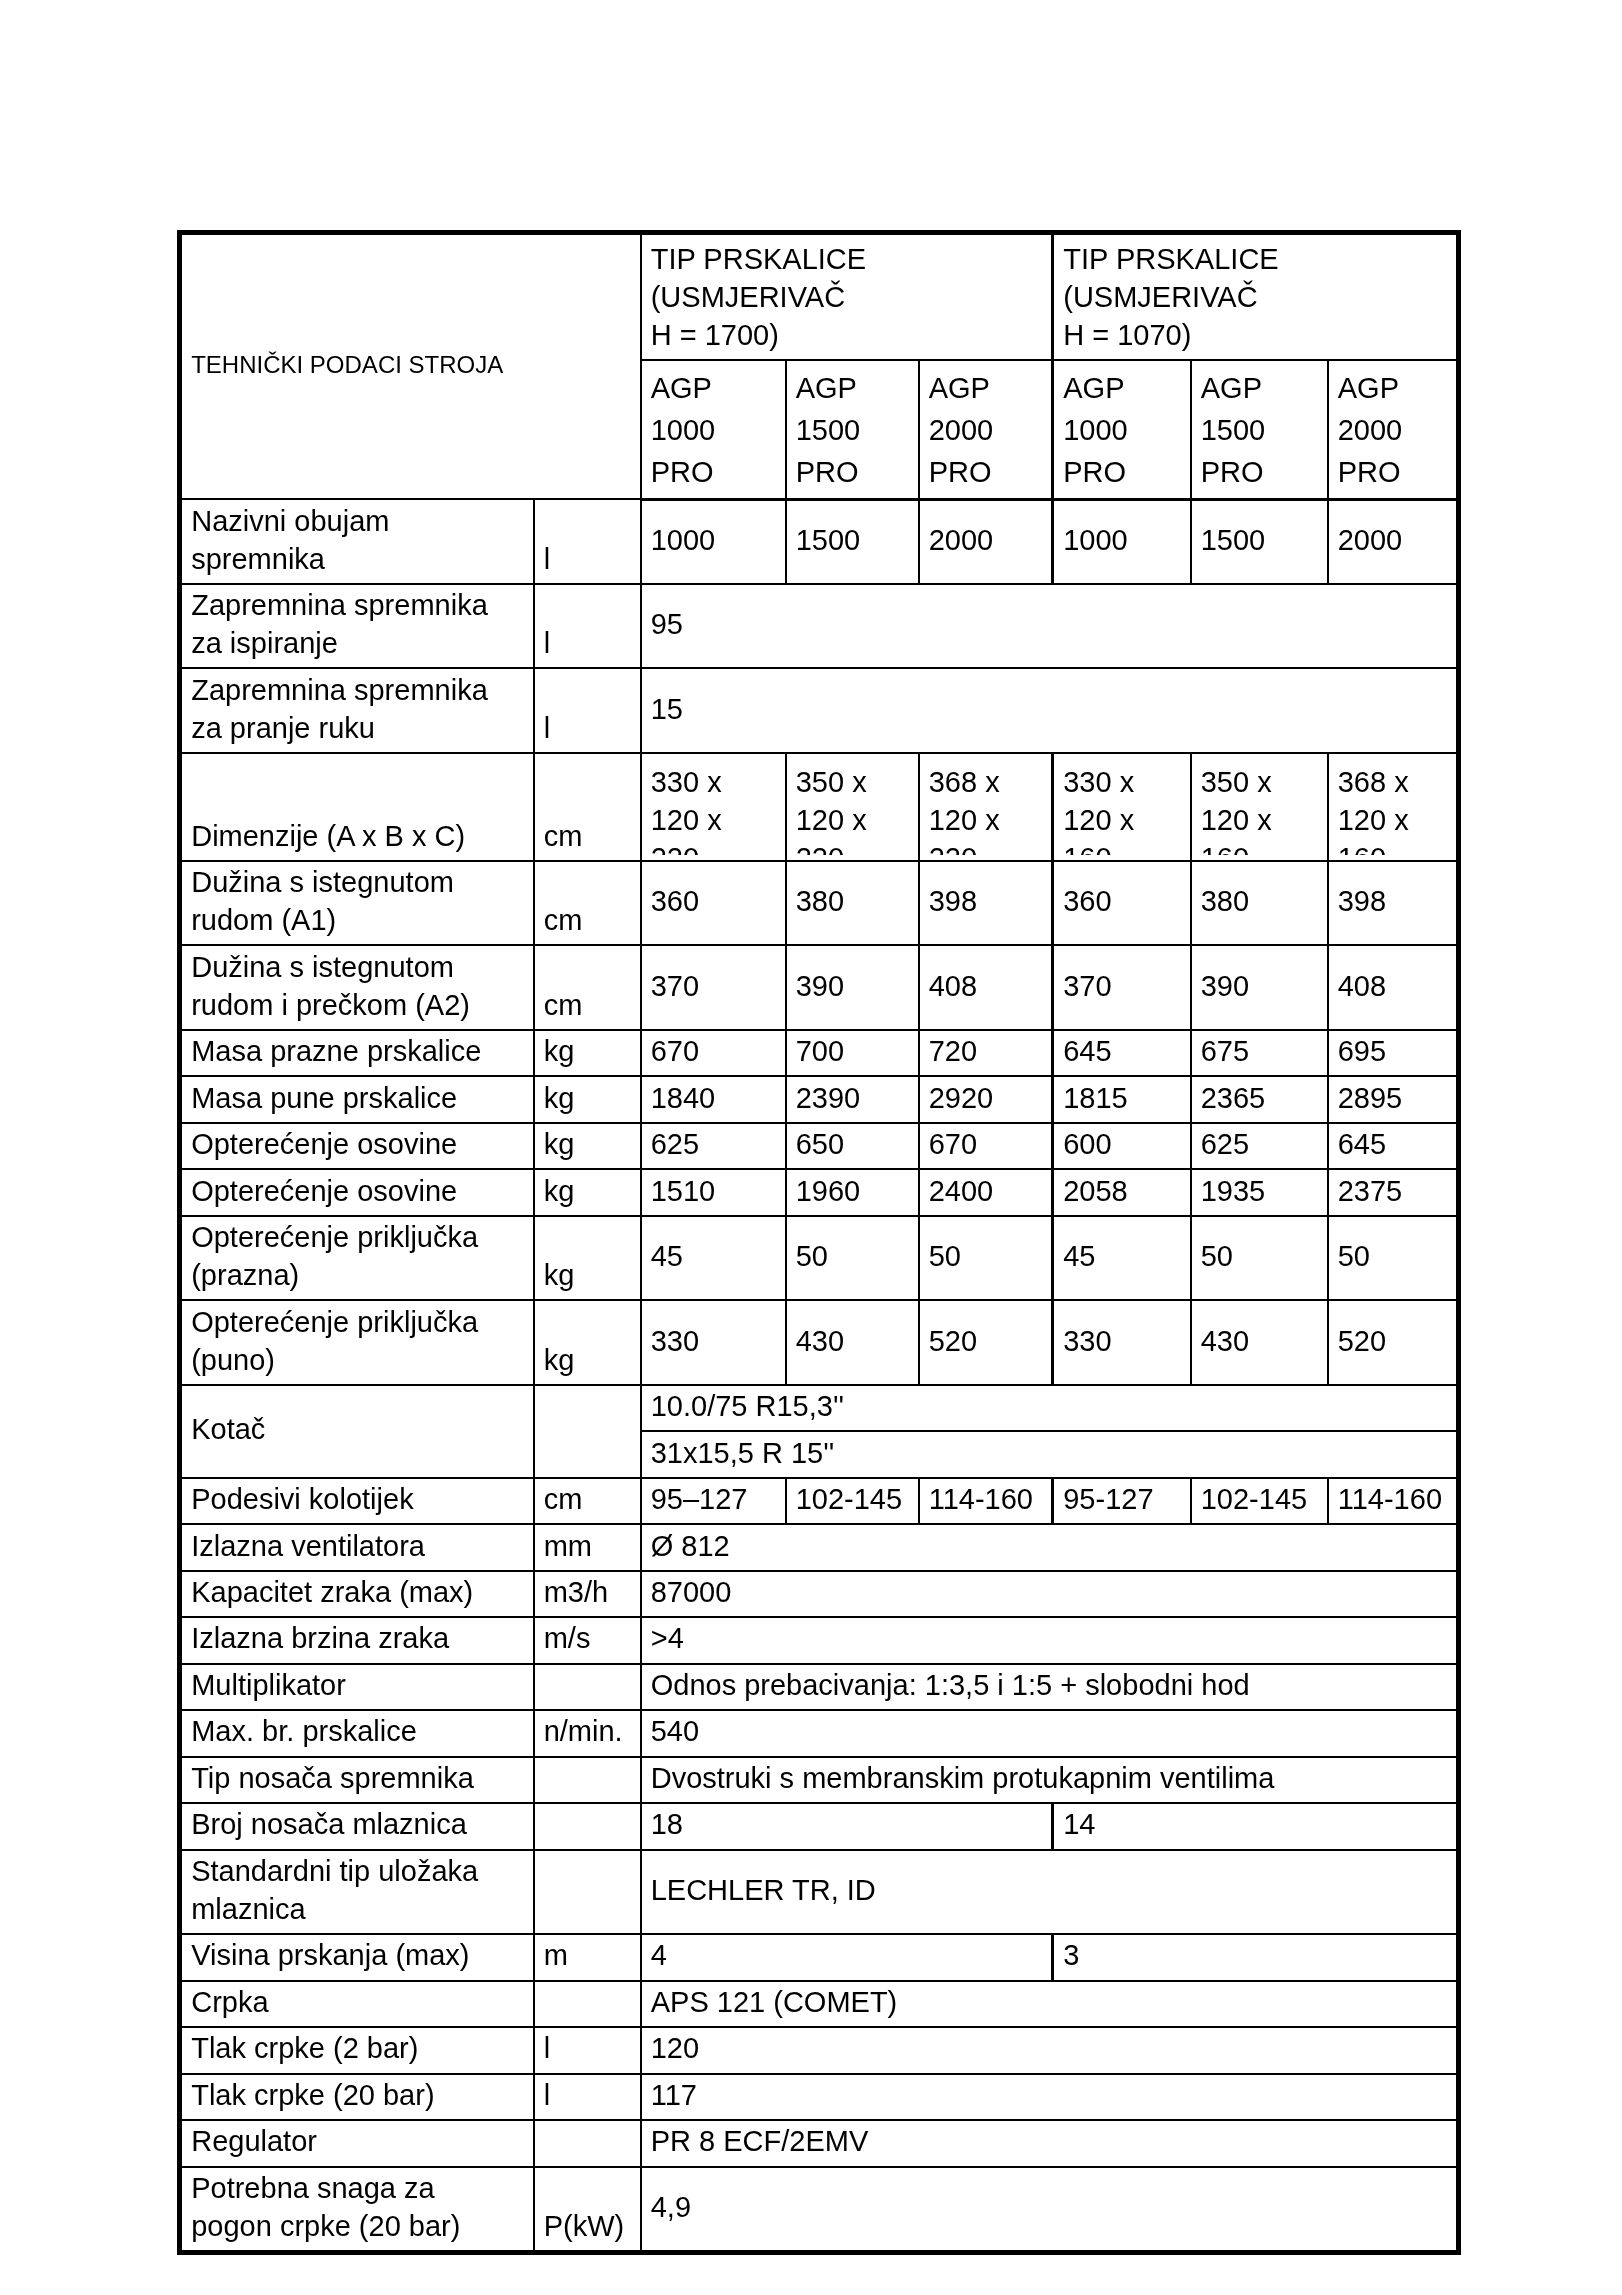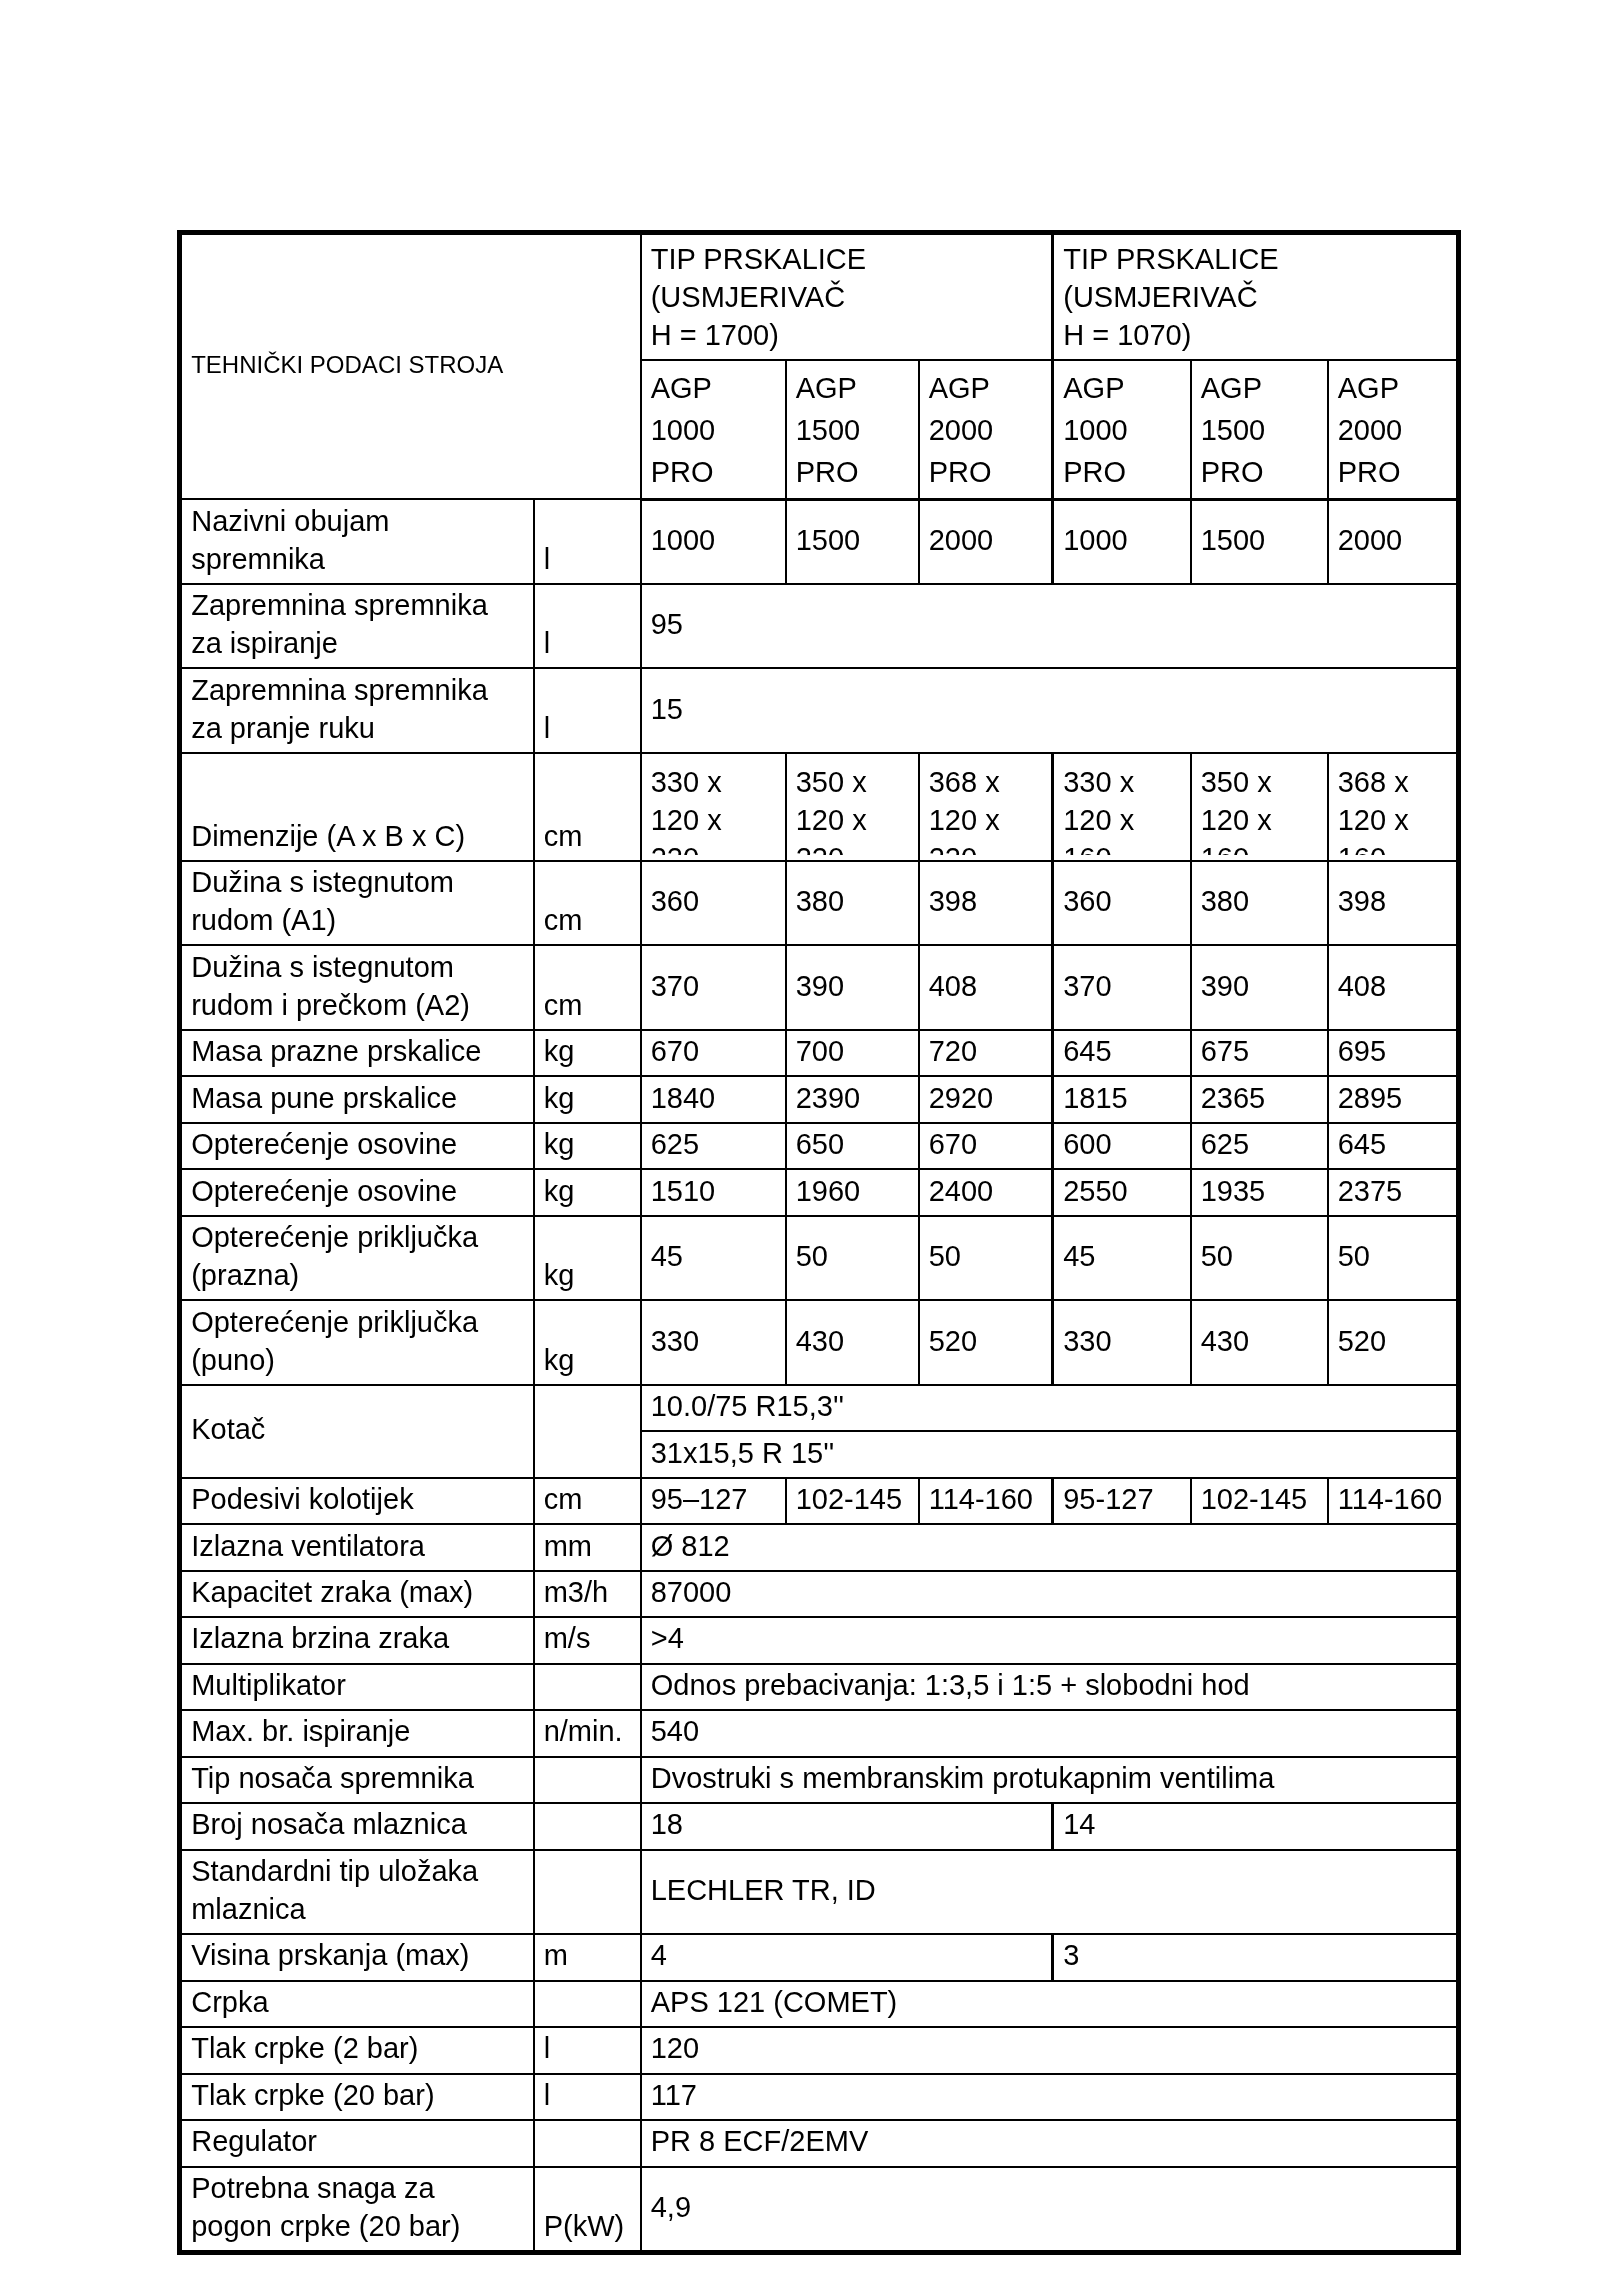--- a/index.html
+++ b/index.html
@@ -199,21 +199,21 @@
     <td class="val">625</td>
     <td class="val">645</td>
   </tr>
 
   <tr style="height:44px">
     <td class="lab">Opterećenje osovine</td>
     <td class="unit">kg</td>
     <td class="val">1510</td>
     <td class="val">1960</td>
     <td class="val">2400</td>
-    <td class="val gl">2550</td>
+    <td class="val gl">2058</td>
     <td class="val">1935</td>
     <td class="val">2375</td>
   </tr>
 
   <tr style="height:80px">
     <td class="lab lines">Opterećenje priključka
 (prazna)</td>
     <td class="unit">kg</td>
     <td class="val">45</td>
     <td class="val">50</td>
@@ -273,21 +273,21 @@
     <td class="val" colspan="6">&gt;4</td>
   </tr>
 
   <tr style="height:44px">
     <td class="lab">Multiplikator</td>
     <td class="unit"></td>
     <td class="val" colspan="6">Odnos prebacivanja: 1:3,5 i 1:5 + slobodni hod</td>
   </tr>
 
   <tr style="height:44px">
-    <td class="lab">Max. br. ispiranje</td>
+    <td class="lab">Max. br. prskalice</td>
     <td class="unit">n/min.</td>
     <td class="val" colspan="6">540</td>
   </tr>
 
   <tr style="height:44px">
     <td class="lab">Tip nosača spremnika</td>
     <td class="unit"></td>
     <td class="val" colspan="6">Dvostruki s membranskim protukapnim ventilima</td>
   </tr>
 

